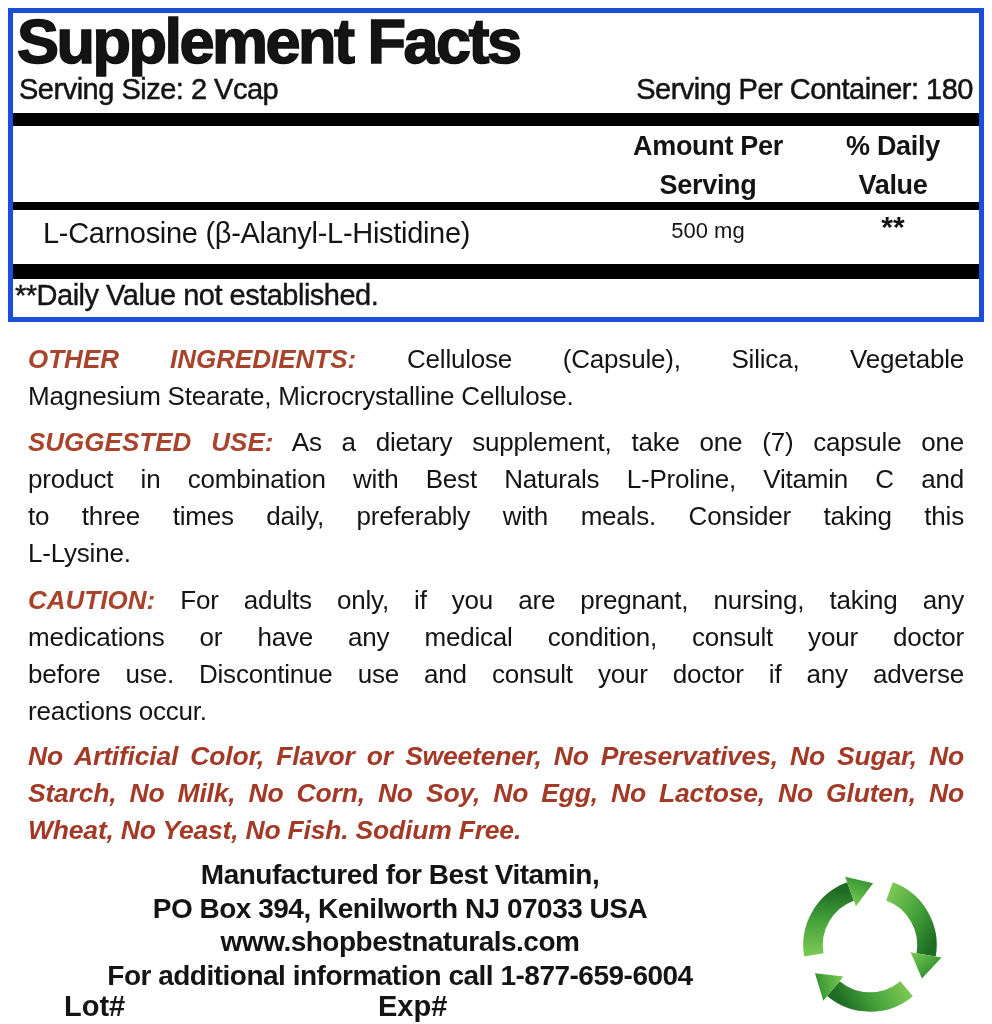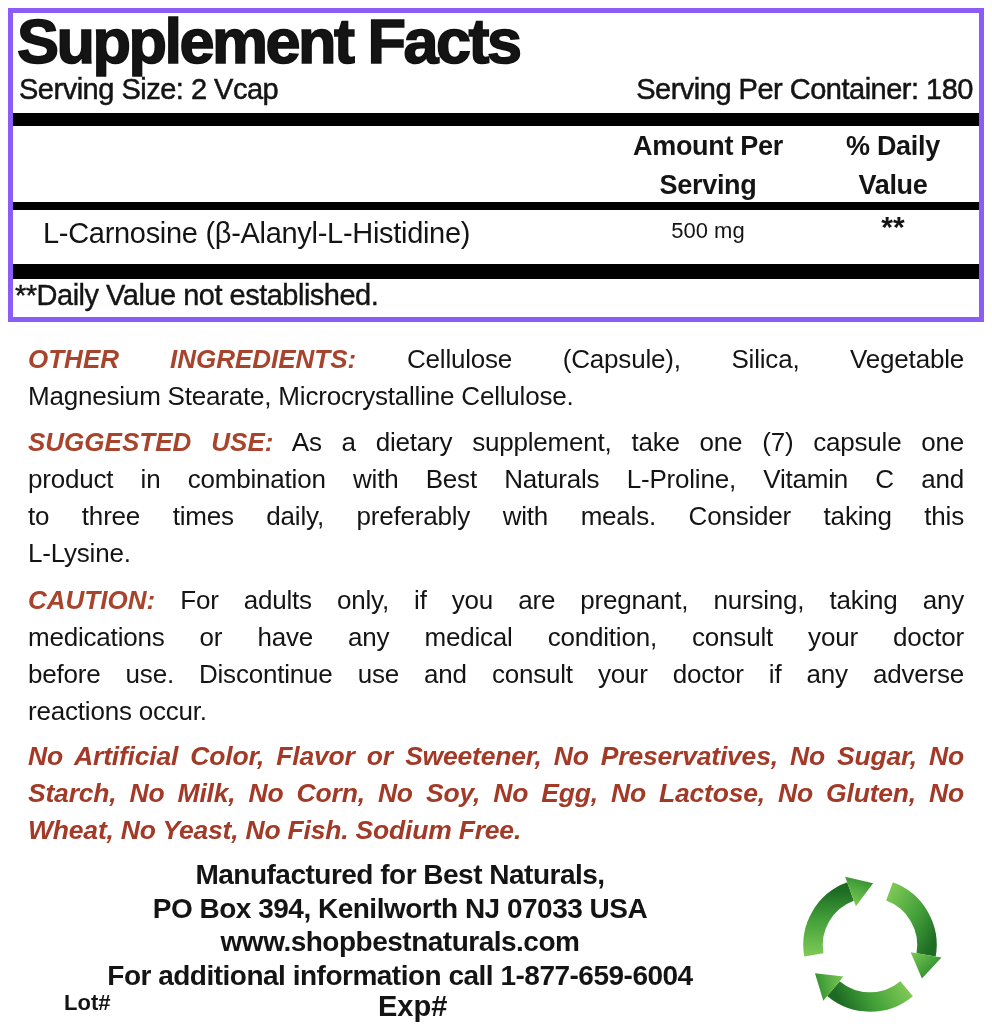--- a/index.html
+++ b/index.html
@@ -8,21 +8,21 @@
     position:relative;
     font-family:"Liberation Sans","DejaVu Sans",sans-serif;
     color:#141414;
     overflow:hidden;
   }
   .abs { position:absolute; }
 
   
   .sf-box {
     left:8px; top:8px; width:976px; height:314px;
-    border:5px solid #8b5cf6;
+    border:5px solid #1d4ed8;
     background:#fff;
   }
   .sf-title {
     left:4px; top:-8px;
     font-size:63px; font-weight:bold; letter-spacing:-2.5px;
     -webkit-text-stroke:1.6px #111;
     white-space:nowrap;
   }
   .sf-serving-row {
     left:6px; top:60px; width:954px;
@@ -69,21 +69,21 @@
   .jl-last { text-align:left; white-space:nowrap; }
   .red-h { color:var(--heading-red,#a8432c); font-weight:bold; letter-spacing:0;font-style:italic; }
 
   
   .footer {
     left:20px; top:858px; width:760px;
     text-align:center; font-weight:bold;
     font-size:28px; line-height:33.5px; letter-spacing:-0.5px;
   }
   .footer div { white-space:nowrap; }
-  .lot { left:64px;  top:990px; font-size:22px; font-weight:bold; }
+  .lot { left:64px;  top:990px; font-size:29px; font-weight:bold; }
   .exp { left:378px; top:990px; font-size:29px; font-weight:bold; }
 
   .recycle { left:785px; top:870px; width:170px; height:150px; }
 </style>
 </head>
 <body>
 
 <div class="abs sf-box">
   <div class="abs sf-title">Supplement Facts</div>
 
@@ -142,21 +142,21 @@
   <div class="jl-last">reactions occur.</div>
 </div>
 
 <div class="abs para p-free">
   <div class="jl">No Artificial Color, Flavor or Sweetener, No Preservatives, No Sugar, No</div>
   <div class="jl">Starch, No Milk, No Corn, No Soy, No Egg, No Lactose, No Gluten, No</div>
   <div class="jl-last">Wheat, No Yeast, No Fish. Sodium Free.</div>
 </div>
 
 <div class="abs footer">
-  <div>Manufactured for Best Naturals,</div>
+  <div>Manufactured for Best Vitamin,</div>
   <div>PO Box 394, Kenilworth NJ 07033 USA</div>
   <div>www.shopbestnaturals.com</div>
   <div>For additional information call 1-877-659-6004</div>
 </div>
 <div class="abs lot">Lot#</div>
 <div class="abs exp">Exp#</div>
 
 <svg class="abs recycle" viewBox="0 0 100 100" aria-hidden="true">
   <defs>
     <linearGradient id="gg" x1="0" y1="0" x2="1" y2="1">

